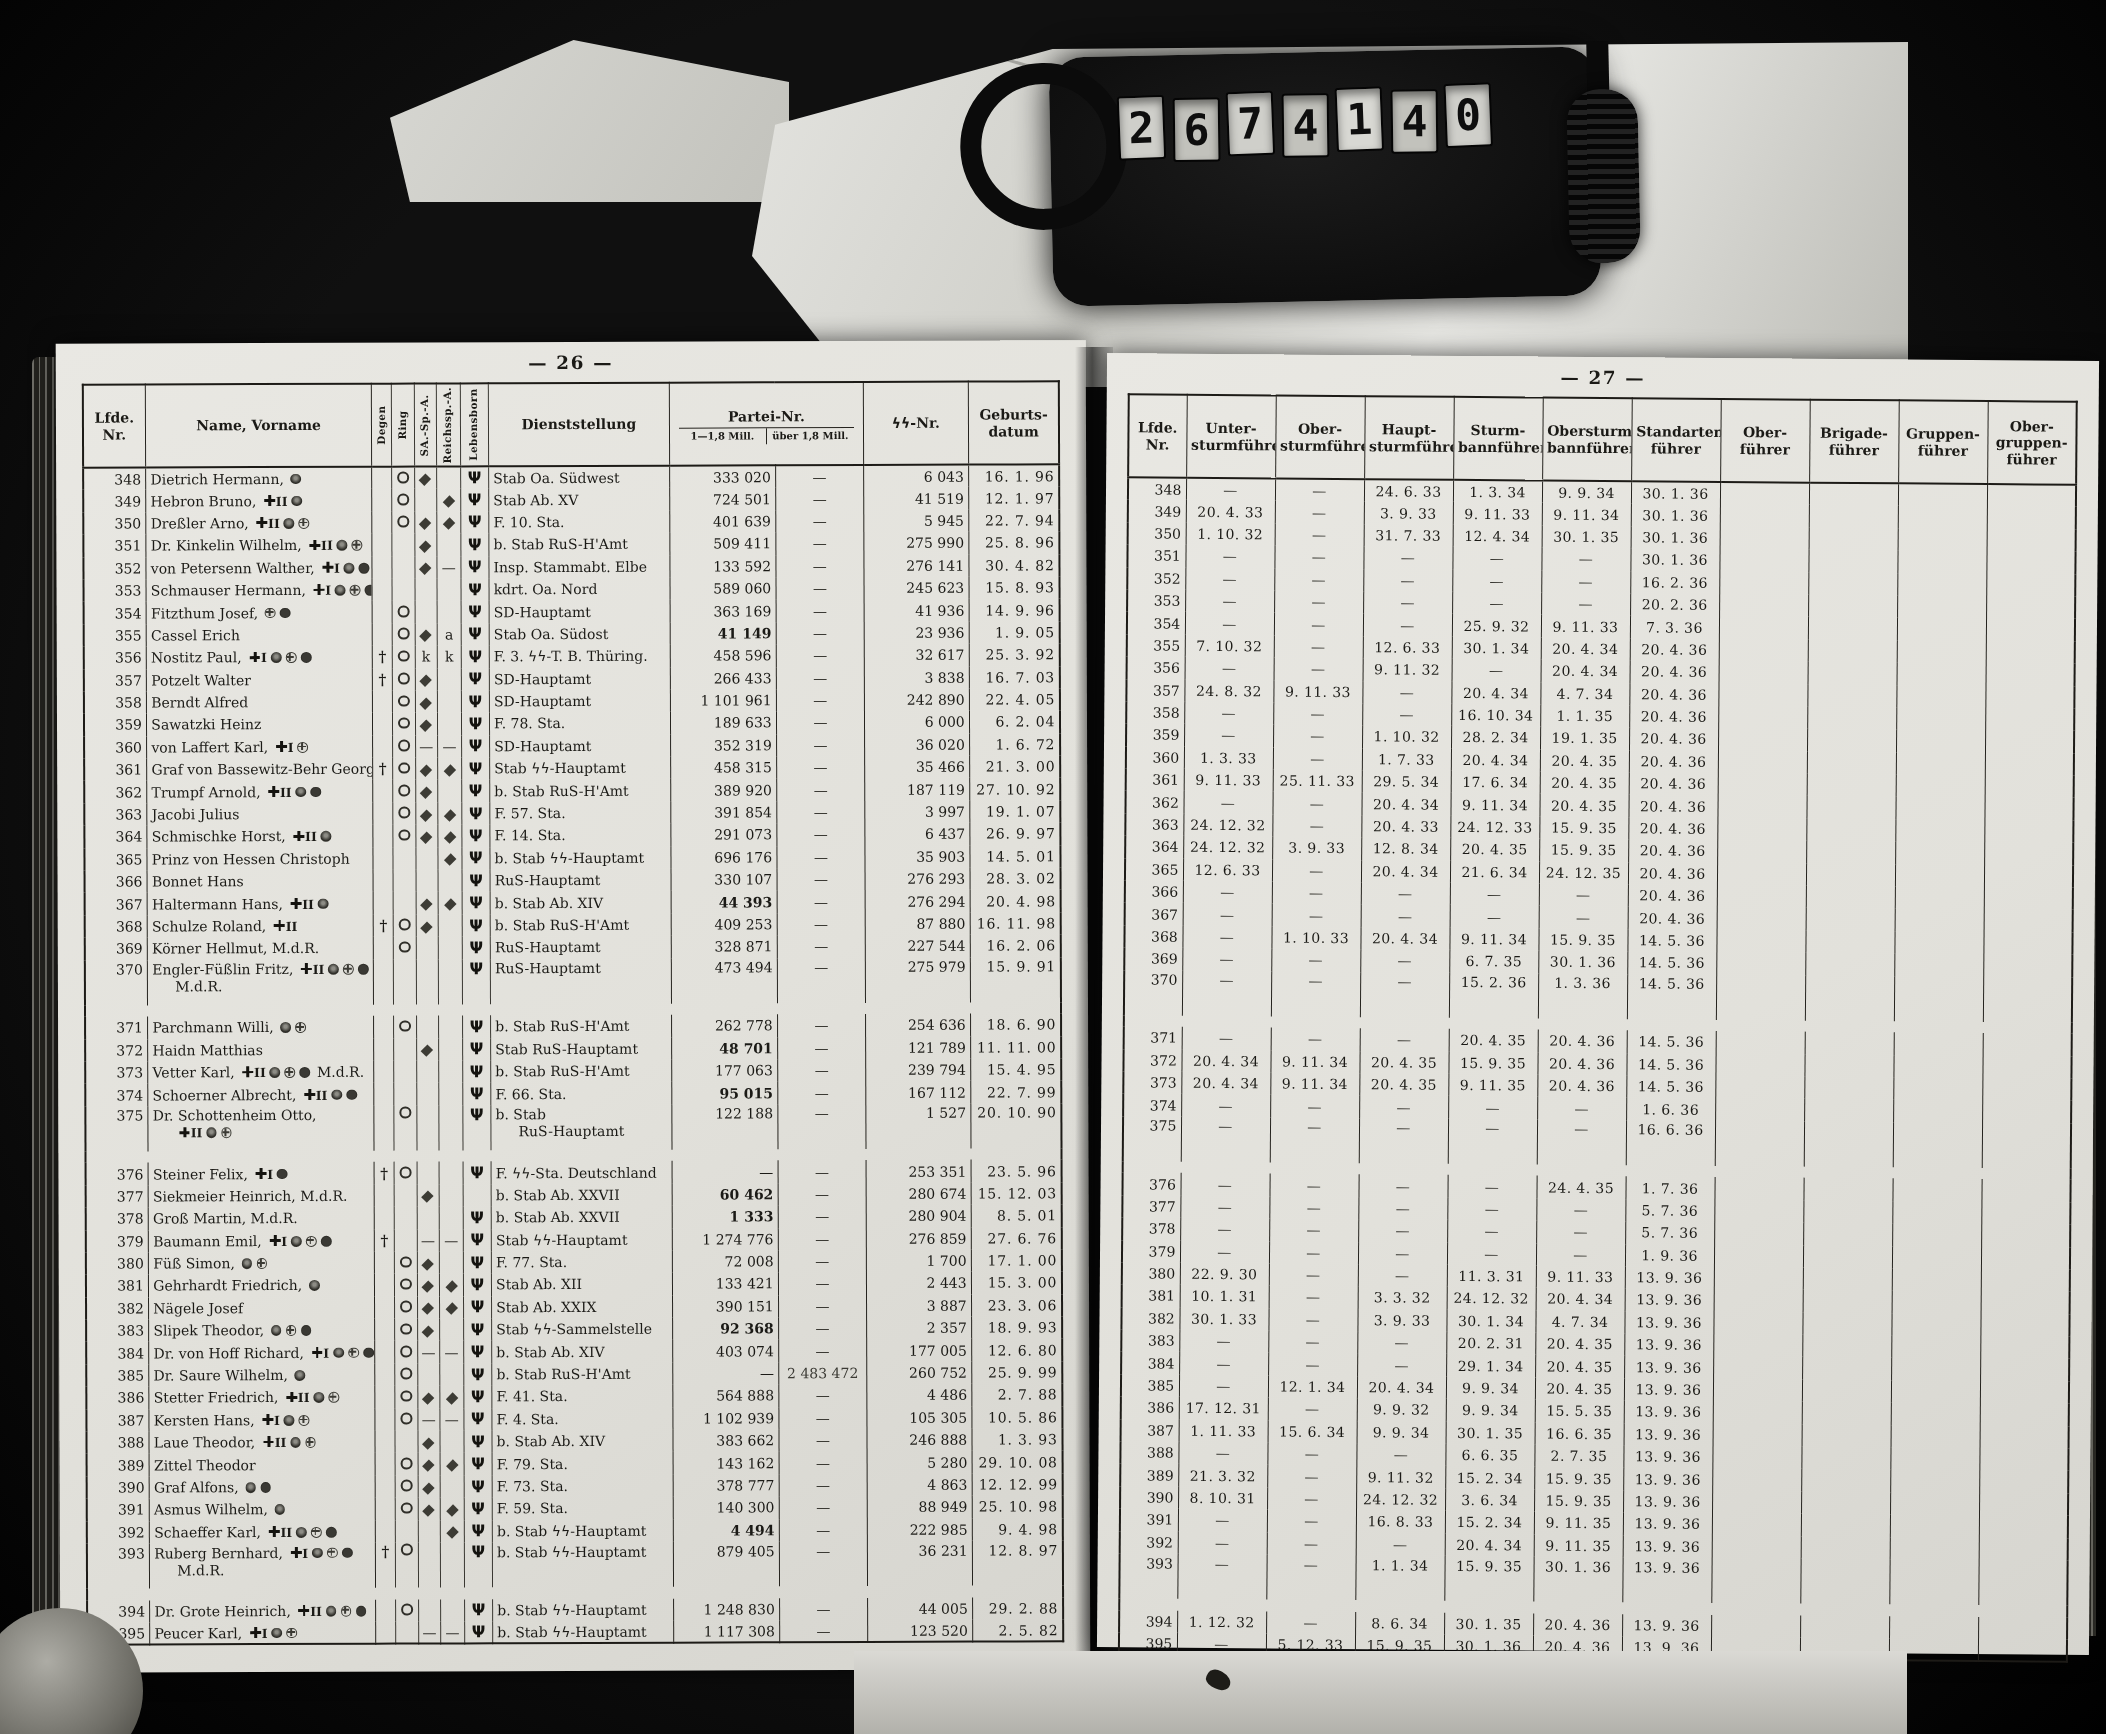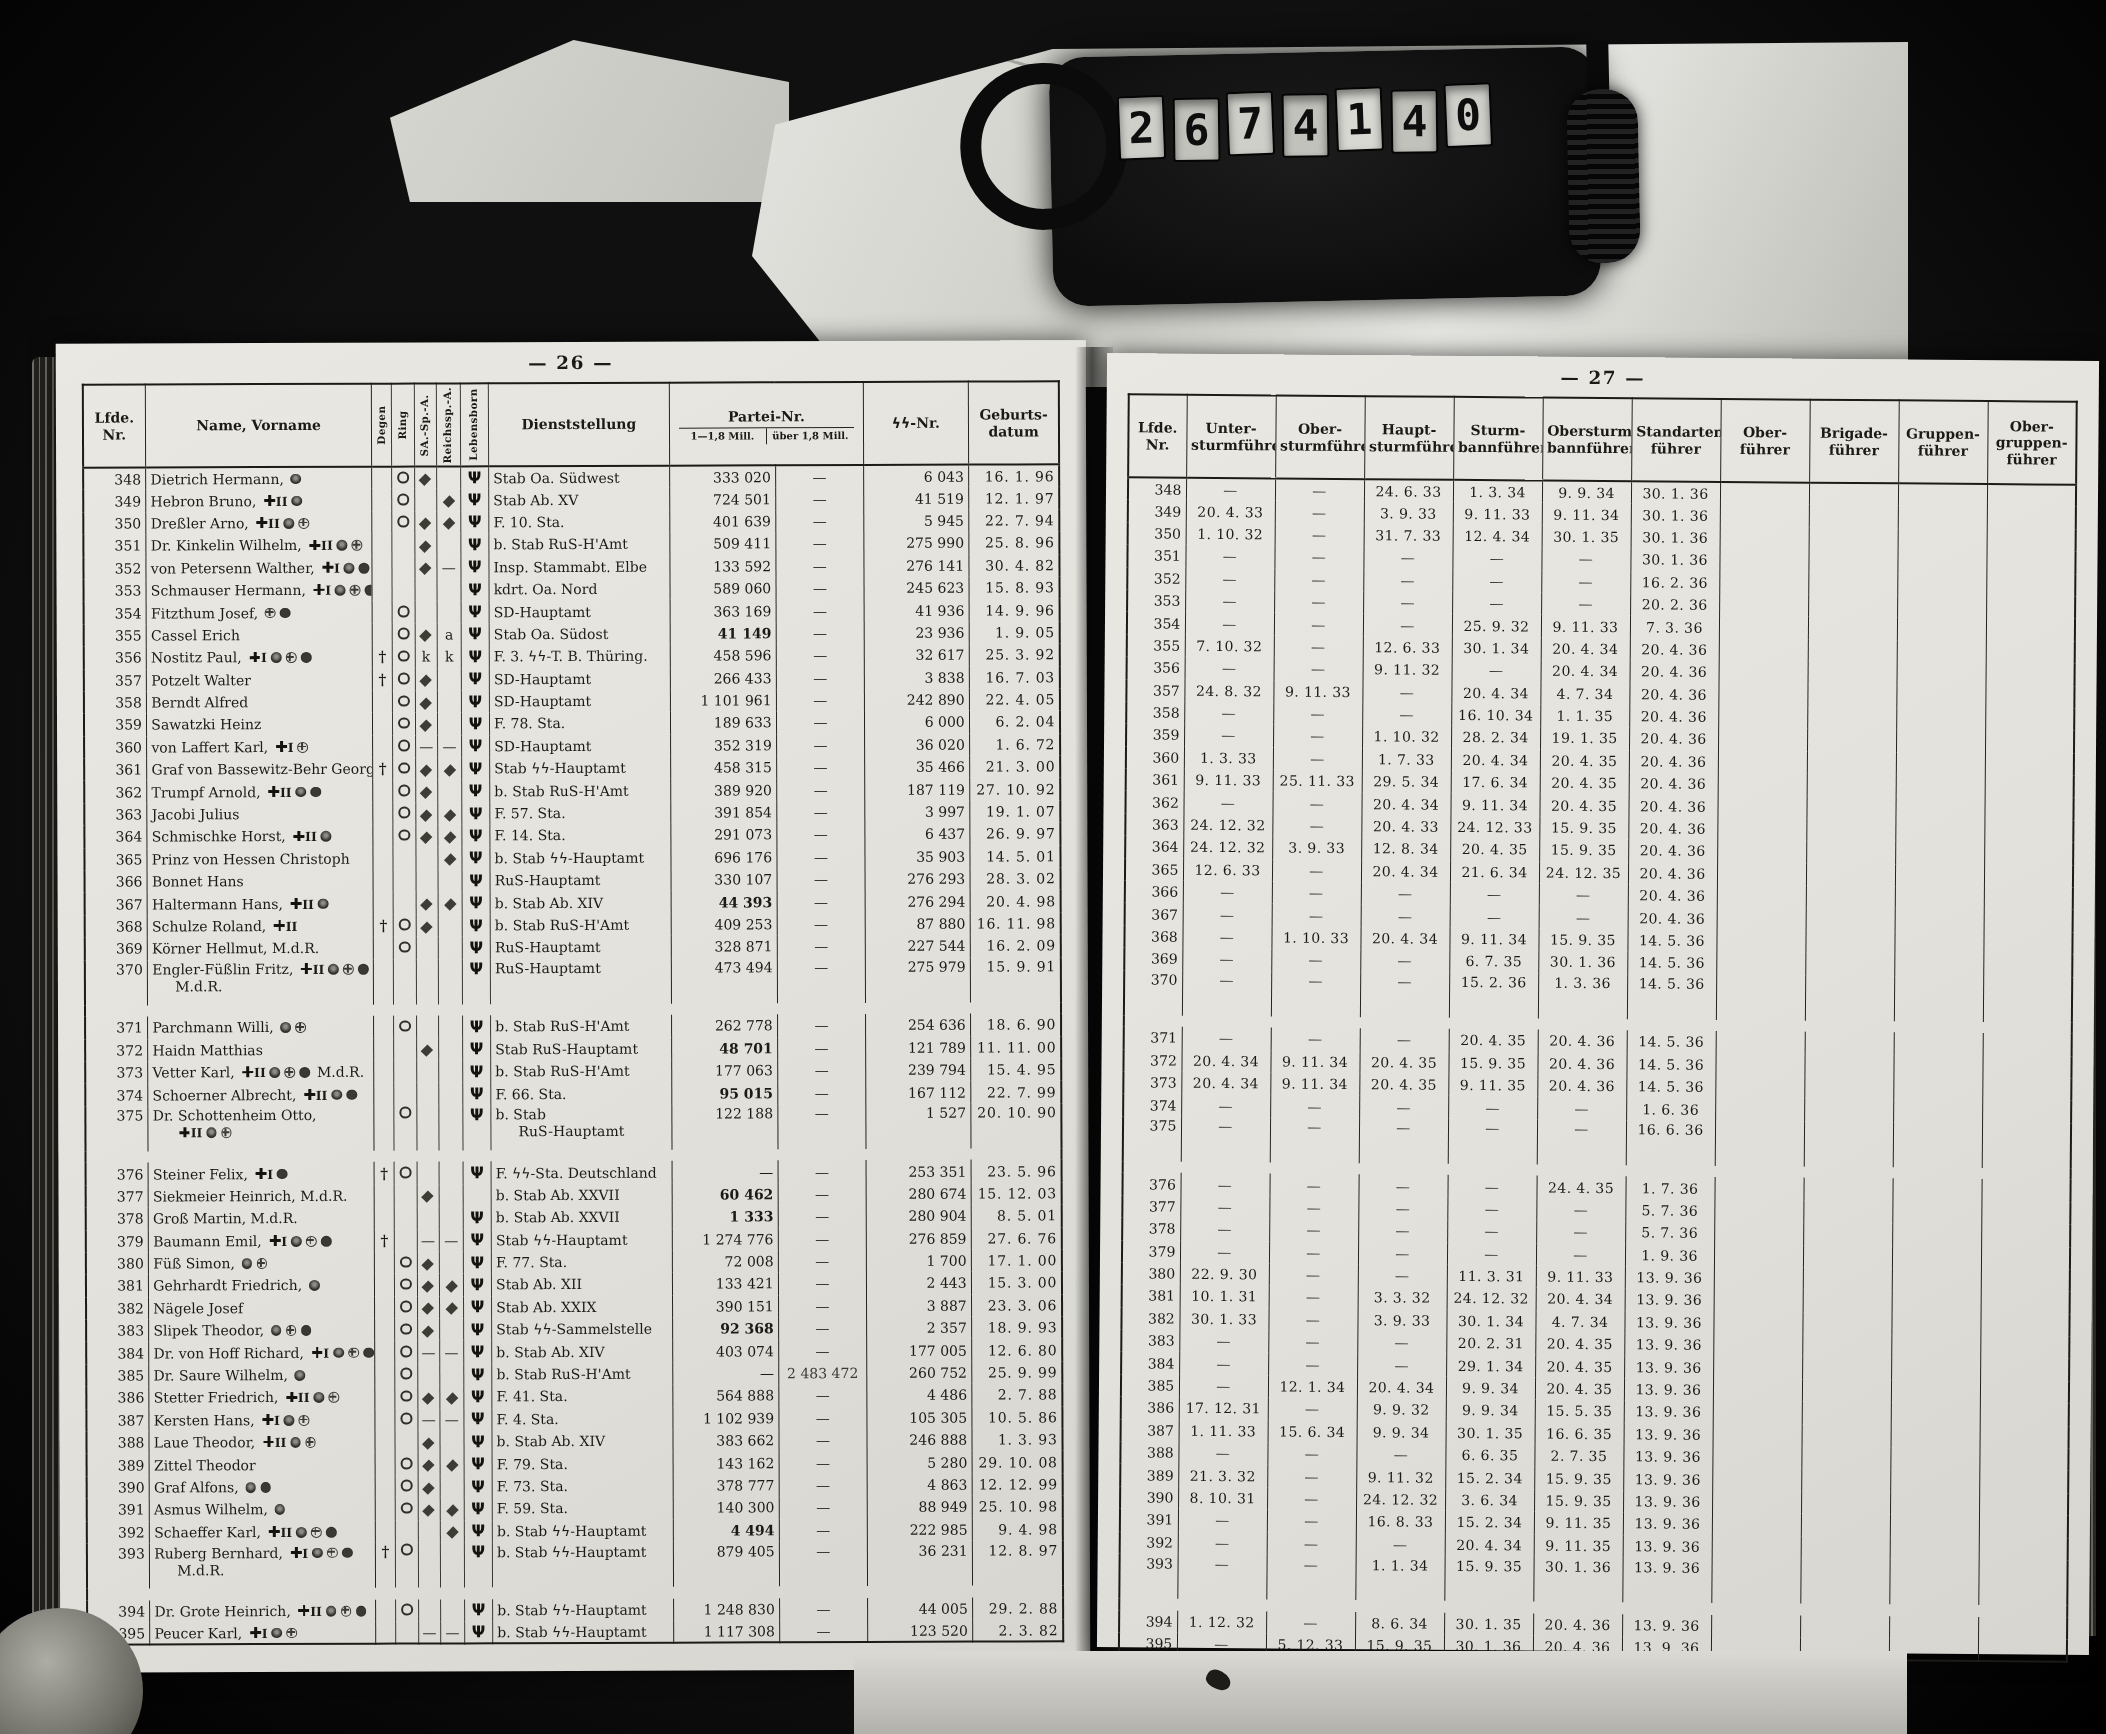--- a/index.html
+++ b/index.html
@@ -469,21 +469,21 @@
               <td class="nm">Körner Hellmut, M.d.R.</td>
               <td class="narrow"></td>
               <td class="narrow"><span class="ring"></span></td>
               <td class="narrow"></td>
               <td class="narrow"></td>
               <td class="narrow"><span class="lrune">Ψ</span></td>
               <td>RuS-Hauptamt</td>
               <td class="p1">328 871</td>
               <td class="p2">—</td>
               <td class="ssn">227 544</td>
-              <td class="gb">16. 2. 09</td>
+              <td class="gb">16. 2. 06</td>
             </tr>
             <tr class="tall" style="height:45px">
               <td class="nr">370</td>
               <td class="nm">Engler-Füßlin Fritz, <span class="ek"><i class="v"></i><i class="h"></i></span><span class="eknum">II</span><span class="med ros"></span><span class="med crc"></span><span class="med egl"></span><span class="l2">M.d.R.</span></td>
               <td class="narrow"></td>
               <td class="narrow"></td>
               <td class="narrow"></td>
               <td class="narrow"></td>
               <td class="narrow"><span class="lrune">Ψ</span></td>
               <td>RuS-Hauptamt</td>
@@ -842,21 +842,21 @@
               <td class="nm">Peucer Karl, <span class="ek"><i class="v"></i><i class="h"></i></span><span class="eknum">I</span><span class="med ros"></span><span class="med crc"></span></td>
               <td class="narrow"></td>
               <td class="narrow"></td>
               <td class="narrow"><span class="dash">—</span></td>
               <td class="narrow"><span class="dash">—</span></td>
               <td class="narrow"><span class="lrune">Ψ</span></td>
               <td>b. Stab <span class="rune">ϟϟ</span>-Hauptamt</td>
               <td class="p1">1 117 308</td>
               <td class="p2">—</td>
               <td class="ssn">123 520</td>
-              <td class="gb">2. 3. 82</td>
+              <td class="gb">2. 5. 82</td>
             </tr>
           </tbody>
         </table>
       </div>
   </div>
 
   <div class="gutter"></div>
 
   <div class="page" id="page-right">
     <div class="page-num">—  27  —</div>

